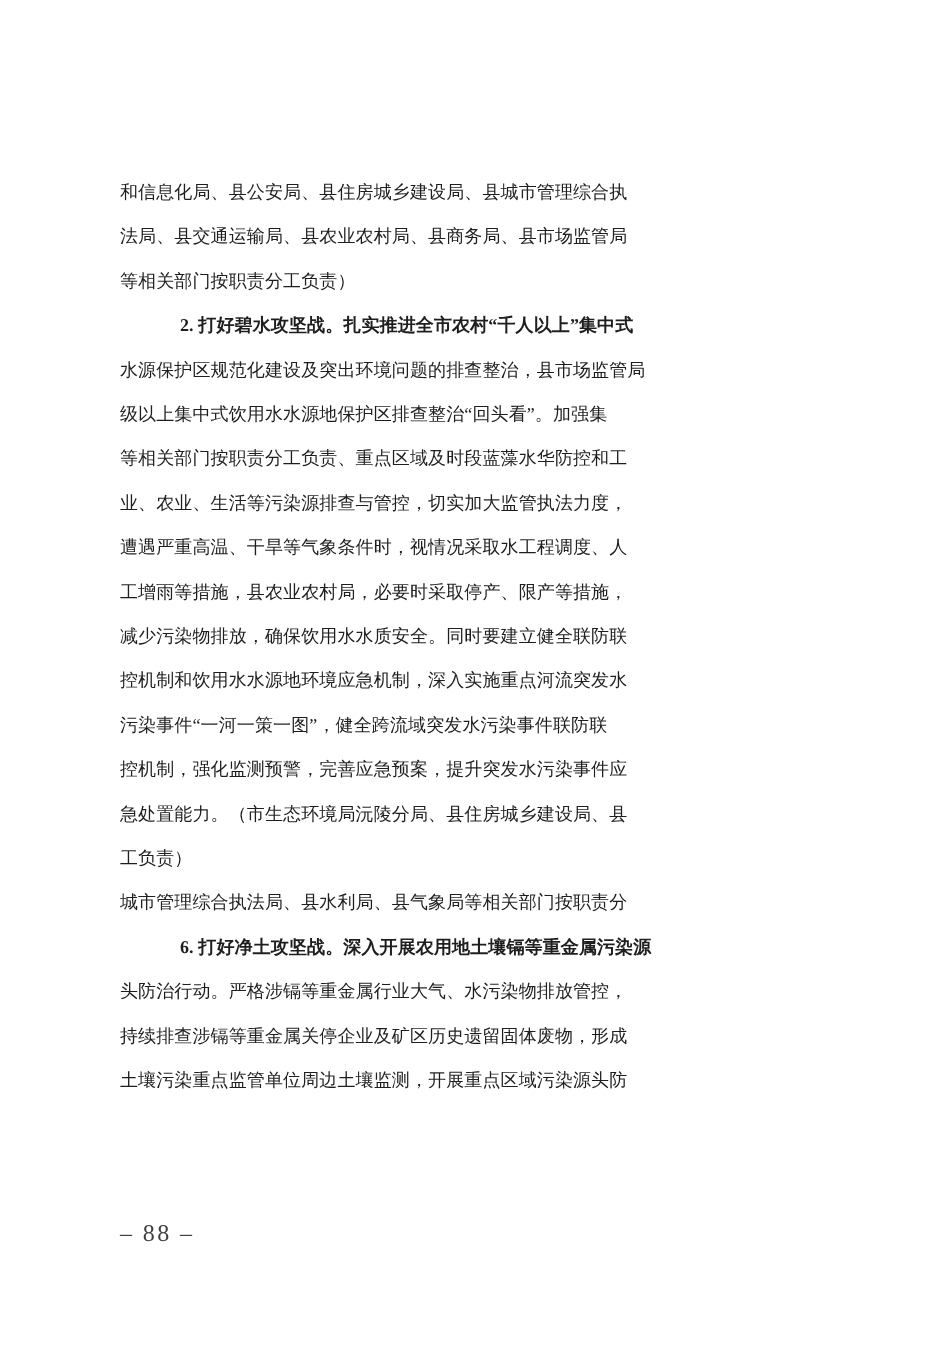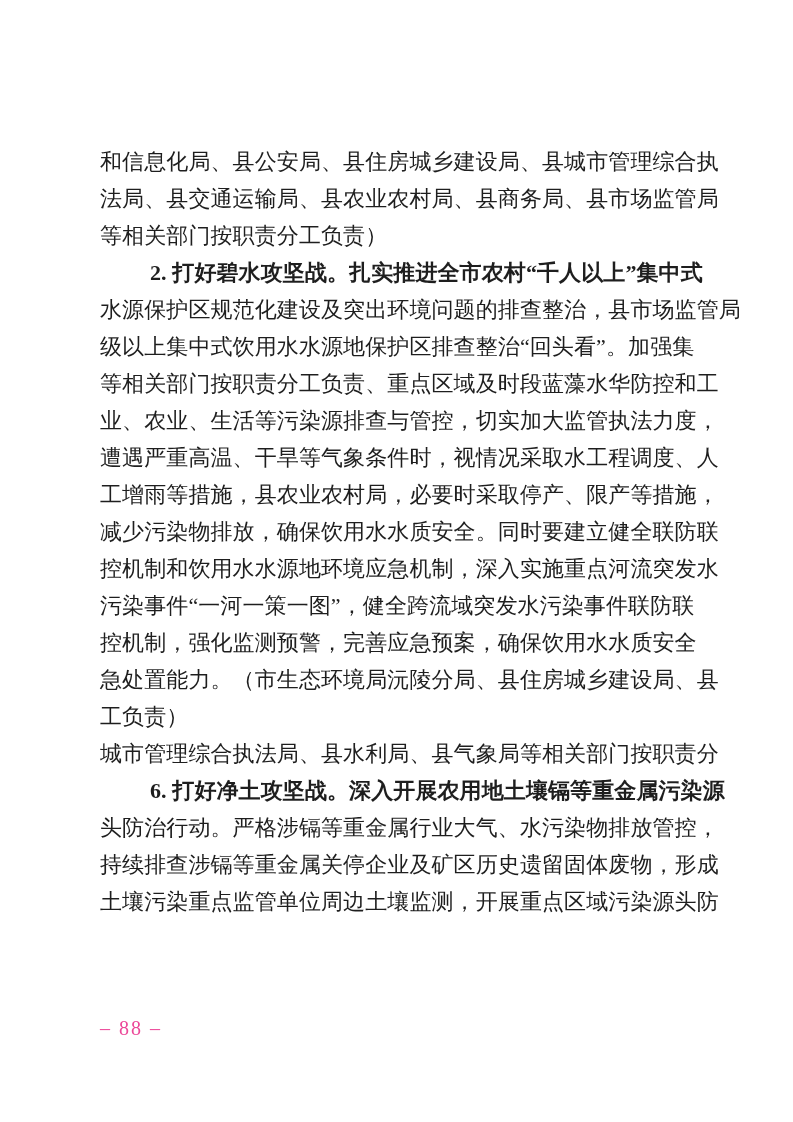--- a/index.html
+++ b/index.html
@@ -22,37 +22,37 @@
     top: 143px;
     width: 612px;
   }
   .para {
     margin: 0;
     padding: 0;
   }
   .line {
     height: 37px;
     line-height: 37px;
-    font-size: 22px;
+    font-size: 15px;
     letter-spacing: 0.1px;
     white-space: nowrap;
     text-align: left;
   }
   .indent {
     padding-left: 50px;
     font-weight: bold;
   }
   .page-footer {
     position: absolute;
     left: 100px;
     top: 1013px;
     font-size: 20px;
     line-height: 30px;
     letter-spacing: 2px;
-    color: #ec4899;
+    color: #404040;
   }
 </style>
 </head>
 <body>
 
 <div class="page">
 
   <div class="doc-body">
 
     <div class="para">
@@ -65,21 +65,21 @@
       <div class="line indent">2. 打好碧水攻坚战。扎实推进全市农村“千人以上”集中式</div>
       <div class="line">水源保护区规范化建设及突出环境问题的排查整治，县市场监管局</div>
       <div class="line">级以上集中式饮用水水源地保护区排查整治“回头看”。加强集</div>
       <div class="line">等相关部门按职责分工负责、重点区域及时段蓝藻水华防控和工</div>
       <div class="line">业、农业、生活等污染源排查与管控，切实加大监管执法力度，</div>
       <div class="line">遭遇严重高温、干旱等气象条件时，视情况采取水工程调度、人</div>
       <div class="line">工增雨等措施，县农业农村局，必要时采取停产、限产等措施，</div>
       <div class="line">减少污染物排放，确保饮用水水质安全。同时要建立健全联防联</div>
       <div class="line">控机制和饮用水水源地环境应急机制，深入实施重点河流突发水</div>
       <div class="line">污染事件“一河一策一图”，健全跨流域突发水污染事件联防联</div>
-      <div class="line">控机制，强化监测预警，完善应急预案，确保饮用水水质安全</div>
+      <div class="line">控机制，强化监测预警，完善应急预案，提升突发水污染事件应</div>
       <div class="line">急处置能力。（市生态环境局沅陵分局、县住房城乡建设局、县</div>
       <div class="line">工负责）</div>
       <div class="line">城市管理综合执法局、县水利局、县气象局等相关部门按职责分</div>
     </div>
 
     <div class="para">
       <div class="line indent">6. 打好净土攻坚战。深入开展农用地土壤镉等重金属污染源</div>
       <div class="line">头防治行动。严格涉镉等重金属行业大气、水污染物排放管控，</div>
       <div class="line">持续排查涉镉等重金属关停企业及矿区历史遗留固体废物，形成</div>
       <div class="line">土壤污染重点监管单位周边土壤监测，开展重点区域污染源头防</div>

